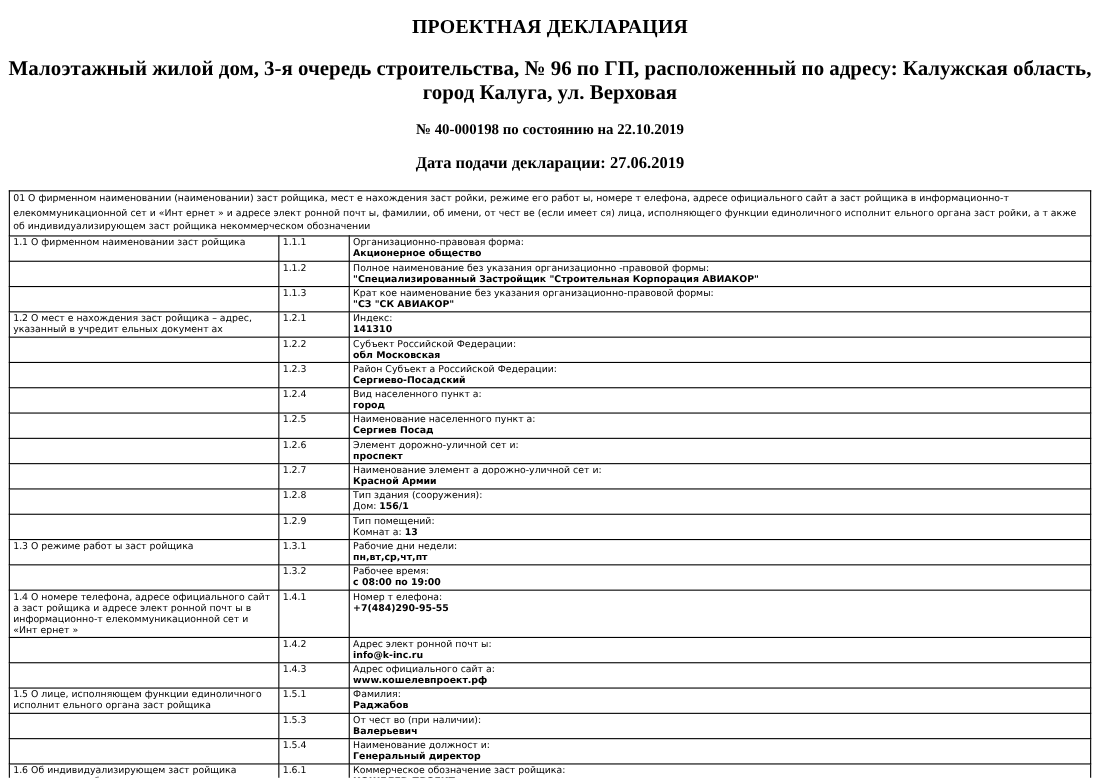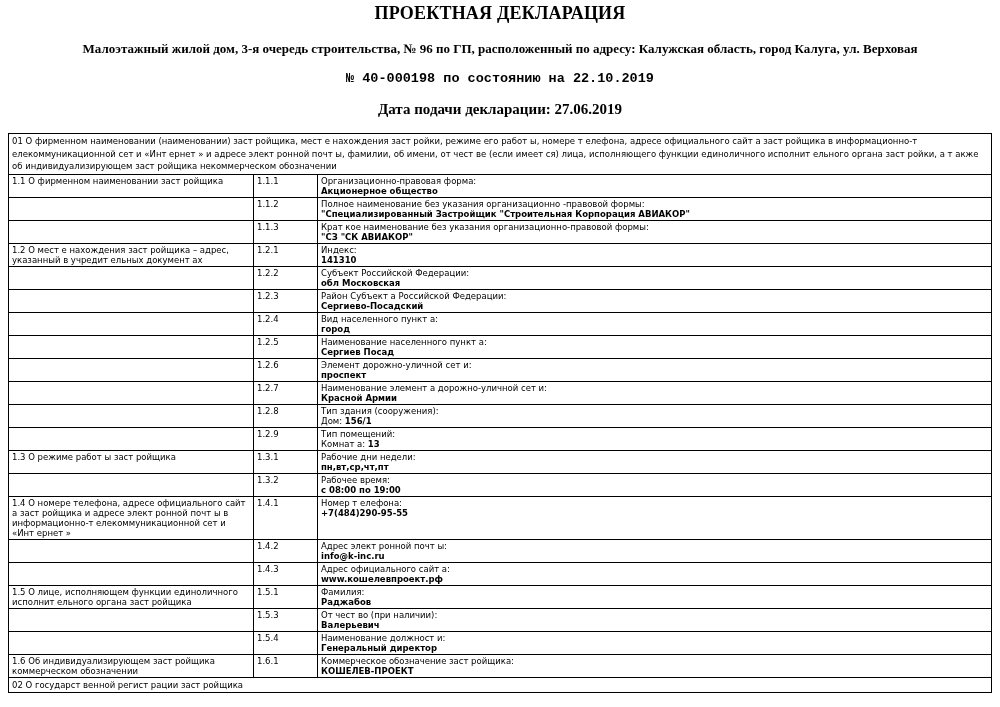--- a/index.html
+++ b/index.html
@@ -8,23 +8,23 @@
     width: 1000px; height: 707px;
     overflow: hidden;
     color: #000;
   }
   .doc-header {
     text-align: center;
     font-family: "Liberation Serif", serif;
     font-weight: bold;
     color: #000;
   }
-  .doc-title    { font-size: 18px;   padding-top: 3px;  letter-spacing: 0.2px; }
-  .doc-subtitle { font-size: 13px; margin-top: 17px;  padding: 0 6px; }
-  .doc-number   { font-size: 13.5px; margin-top: 14px; font-family: Liberation Mono, monospace; }
+  .doc-title    { font-size: 18px;   padding-top: 14px;  letter-spacing: 0.2px; }
+  .doc-subtitle { font-size: 19px; margin-top: 17px;  padding: 0 6px; }
+  .doc-number   { font-size: 13.5px; margin-top: 14px; }
   .doc-date     { font-size: 15px; margin-top: 15px; }
 
   table.decl {
     margin: 15px 8px 0 8px;
     width: 984px;
     border-collapse: collapse;
     table-layout: fixed;
     font-family: "DejaVu Sans", sans-serif;
     font-size: 8.5px;
     line-height: 10px;

